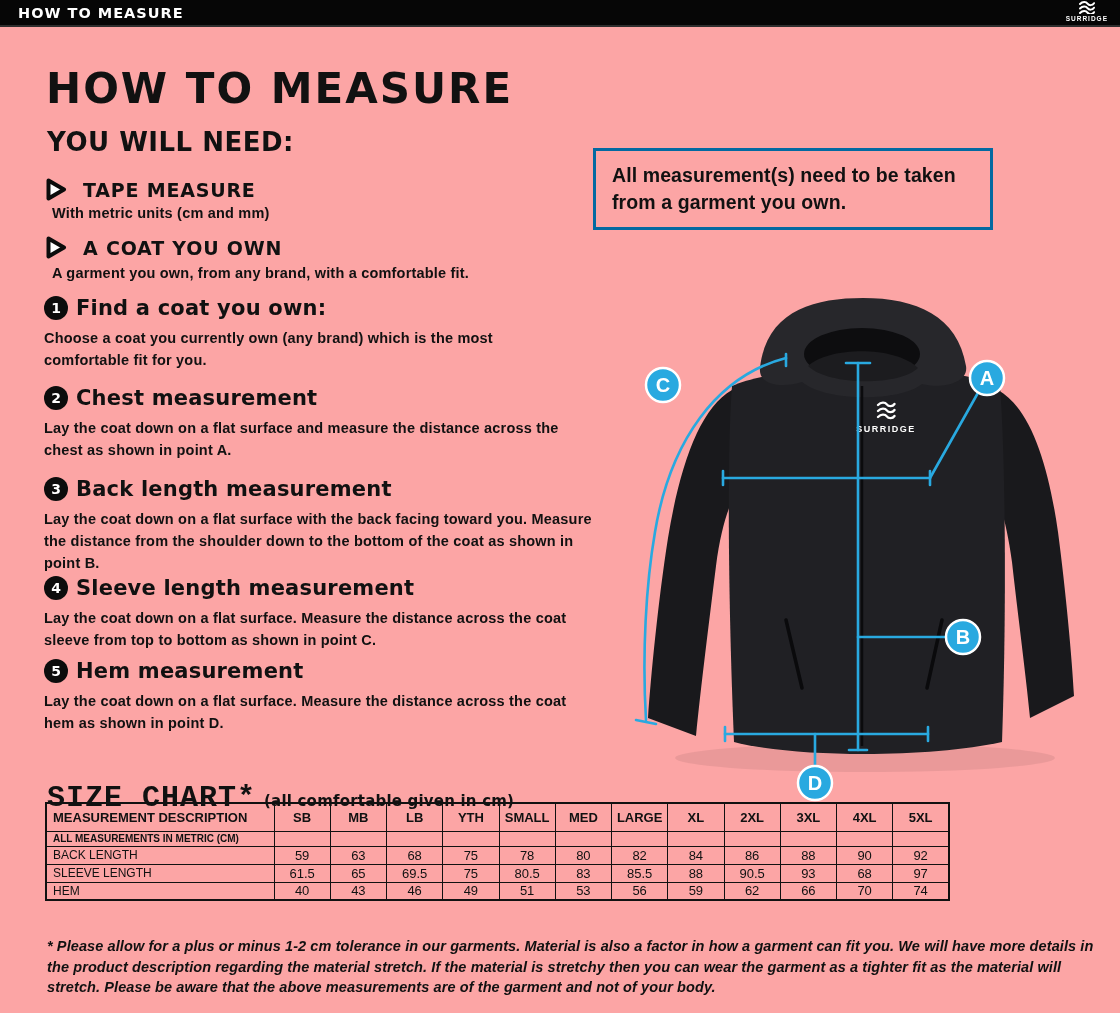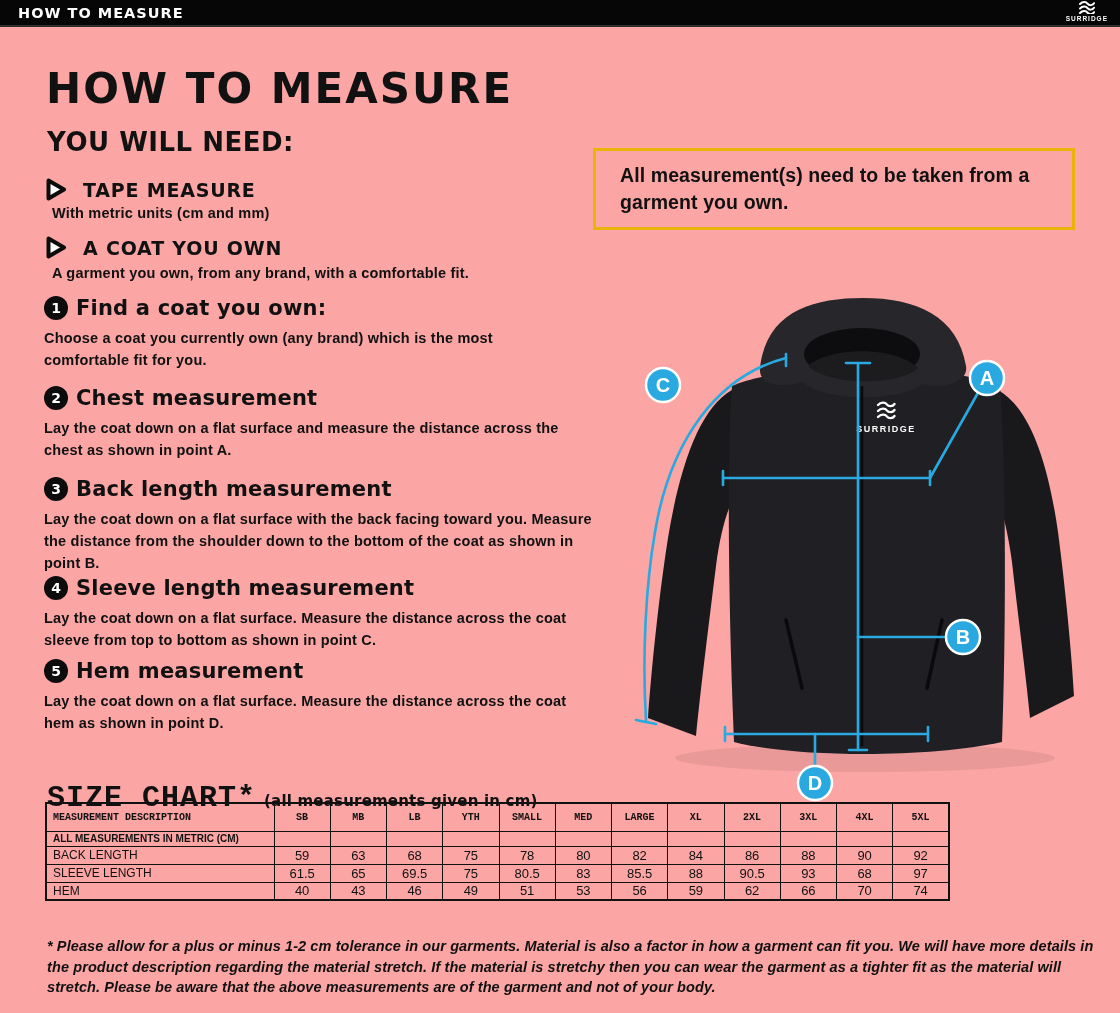--- a/index.html
+++ b/index.html
@@ -27,37 +27,37 @@
 
   .step{ position:absolute; left:44px; width:548px; }
   .step-head{ display:flex; align-items:center; gap:8px; }
   .step-num{ width:24px; height:24px; border-radius:50%; background:#0c0c0c; color:#fff; flex:0 0 24px;
              display:flex; align-items:center; justify-content:center; font-size:14px; font-weight:bold;
              font-family:"DejaVu Sans", sans-serif; }
   .step-title{ font-family:"DejaVu Sans", sans-serif; font-weight:bold; font-size:21px; letter-spacing:.2px; }
   .step-desc{ margin-top:8px; font-size:14.5px; font-weight:bold; line-height:1.5; letter-spacing:.2px; }
   .step-desc.narrow{ width:508px; }
 
-  .callout{ position:absolute; left:593px; top:148px; width:482px; min-height:80px; border:3px solid #eab308;
-            padding:11px 24px; font-size:19.5px; font-weight:bold; line-height:1.38; letter-spacing:.1px; }
+  .callout{ position:absolute; left:593px; top:148px; width:400px; min-height:80px; border:3px solid #0369a1;
+            padding:11px 16px; font-size:19.5px; font-weight:bold; line-height:1.38; letter-spacing:.1px; }
 
   .diagram{ position:absolute; left:600px; top:290px; width:515px; height:515px; }
   .bl{ stroke:var(--accent); stroke-width:2.6; fill:none; stroke-linecap:round; }
   .blf{ fill:var(--accent); }
   .marker-letter{ fill:#fff; font-family:"Liberation Sans", sans-serif; font-weight:bold; font-size:20px; text-anchor:middle; }
 
   .sizechart-head{ position:absolute; left:47px; top:745px; display:flex; align-items:baseline; }
   .sizechart-title{ font-family:Liberation Mono, monospace; font-weight:bold; font-size:30px; letter-spacing:1px;margin-top:36px; }
   .sizechart-sub{ font-family:"DejaVu Sans", sans-serif; font-weight:bold; font-size:15px; margin-left:8px; letter-spacing:.2px; }
 
   table.sizes{ position:absolute; left:45px; top:802px; width:903px; border-collapse:collapse;
                table-layout:fixed; border:2px solid #111; }
   table.sizes th, table.sizes td{ border:1.4px solid #111; text-align:center; padding:0 2px;
                font-family:"Liberation Sans", sans-serif; overflow:hidden; white-space:nowrap; }
-  table.sizes thead th{ font-size:10px; font-weight:bold; height:28px;font-family:Liberation Mono, monospace; }
+  table.sizes thead th{ font-size:13px; font-weight:bold; height:28px; }
   table.sizes th.c0, table.sizes td.c0{ text-align:left; padding-left:6px; }
   tr.metric td{ height:15px; font-size:10px; font-weight:bold; line-height:1; }
   tr.datarow td{ height:18px; font-size:13px; }
   tr.datarow td.c0{ font-size:12px; }
 
   .footnote{ position:absolute; left:47px; top:936px; width:1050px; font-size:14.5px; font-weight:bold;
              font-style:italic; line-height:1.42; letter-spacing:.1px; }
 </style>
 </head>
 <body>
@@ -199,21 +199,21 @@
       <text class="marker-letter" x="63" y="102">C</text>
     </g>
     <g>
       <circle class="blf" cx="215" cy="493" r="17" stroke="#fff" stroke-width="2.5"></circle>
       <text class="marker-letter" x="215" y="500">D</text>
     </g>
   </svg>
 
   <div class="sizechart-head">
     <span class="sizechart-title">SIZE CHART*</span>
-    <span class="sizechart-sub">(all measurements given in cm)</span>
+    <span class="sizechart-sub">(all comfortable given in cm)</span>
   </div>
 
   <table class="sizes">
     <colgroup>
         <col style="width: 228px;">
         <col style="width: 56.25px;">
         <col style="width: 56.25px;">
         <col style="width: 56.25px;">
         <col style="width: 56.25px;">
         <col style="width: 56.25px;">

